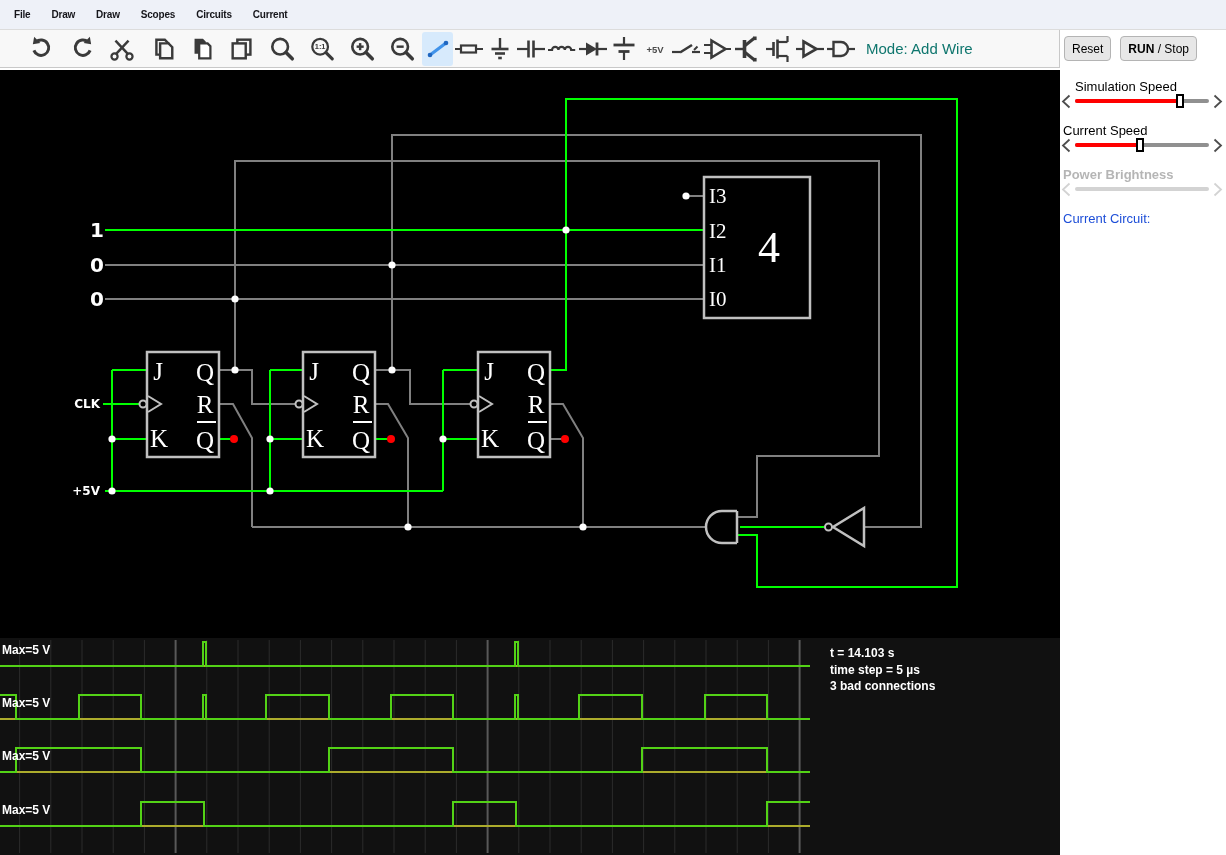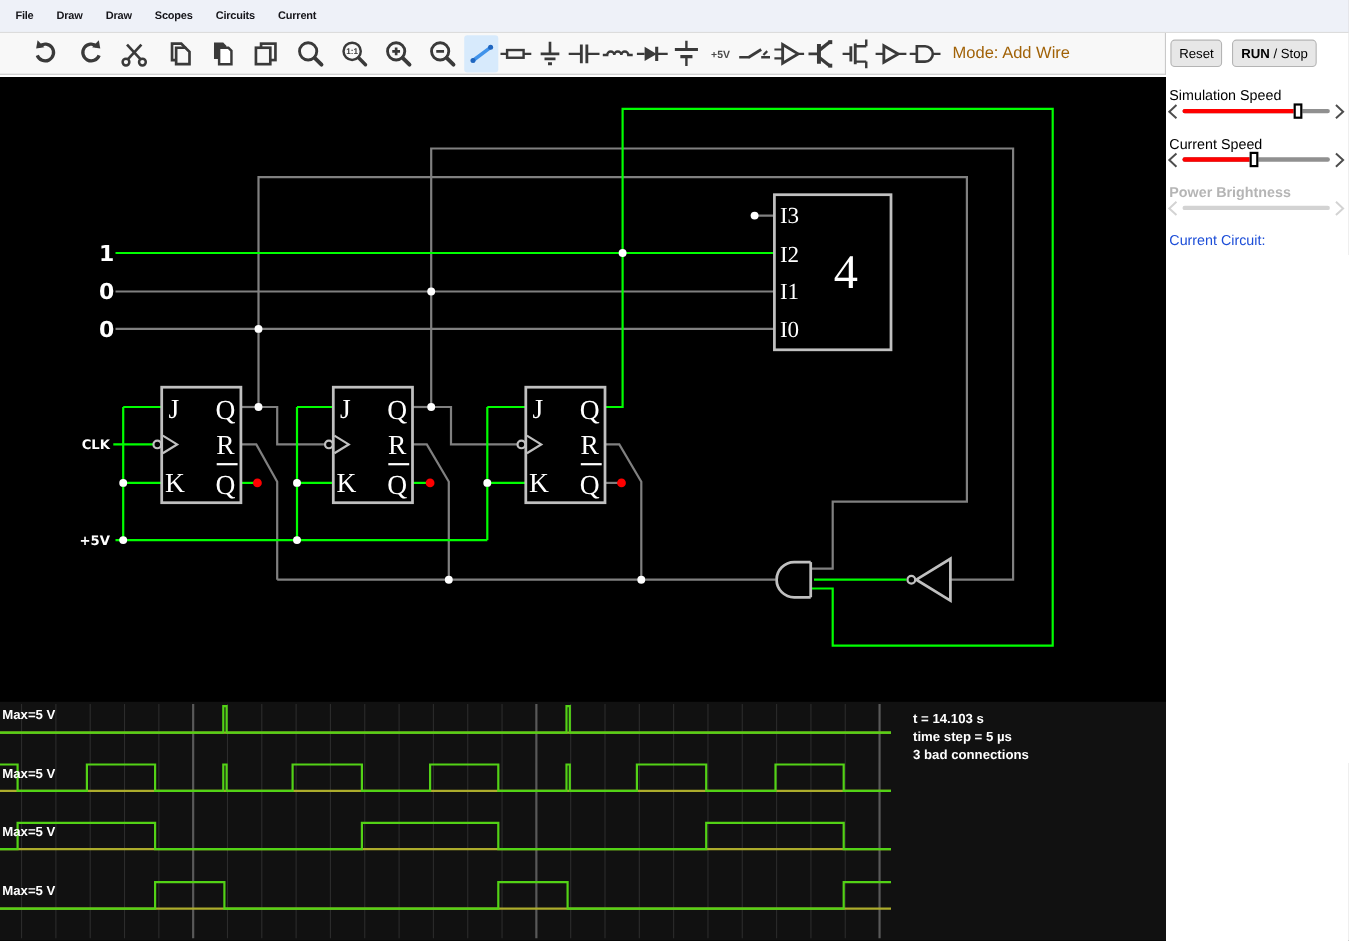--- a/index.html
+++ b/index.html
@@ -5,21 +5,21 @@
   * { margin:0; padding:0; box-sizing:border-box; }
   html,body { width:1226px; height:855px; overflow:hidden; background:#fff; font-family:"Liberation Sans",sans-serif; }
   #menubar { position:absolute; left:0; top:0; width:1226px; height:30px; background:#eef1f8; border-bottom:1px solid #dcdcdc; display:flex; align-items:center; padding-left:14px; gap:21px; }
   .menu-item { font-size:10px; font-weight:bold; color:#15151a; cursor:default; letter-spacing:-0.2px; }
 
   #toolbar { position:absolute; left:0; top:30px; width:1060px; height:38px; background:#f8f8f8; border-bottom:1px solid #c9c9c9; border-right:1px solid #c9c9c9; display:flex; align-items:center; padding-left:22px; }
   .tb-icon { display:flex; align-items:center; justify-content:center; height:34px; }
   .tb-icon.big { width:40px; }
   .tb-icon.comp { width:31px; }
   .tb-icon.selected { background:#d7eafc; border-radius:3px; }
-  #mode-label { font-size:15px; color:#a16207; margin-left:10px; white-space:nowrap; }
+  #mode-label { font-size:15px; color:#0f766e; margin-left:10px; white-space:nowrap; }
   #rightpanel { position:absolute; left:1060px; top:30px; width:166px; height:825px; background:#ffffff; }
   #buttons-row { position:absolute; left:4px; top:6px; display:flex; gap:9px; }
   .btn { height:25px; background:#e7e7e7; border:1px solid #b4b4b4; border-radius:4px; font-size:12px; color:#000; padding:0 7px; display:flex; align-items:center; font-family:"Liberation Sans",sans-serif; }
   .slider-label { position:absolute; left:3px; font-size:13px; color:#000; }
   .slider-label.disabled { color:#b5b5b5; }
   .slider-row { position:absolute; left:0; width:166px; height:16px; }
   .chev { position:absolute; top:1px; }
   .track { position:absolute; left:15px; top:6px; width:134px; height:4px; border-radius:2px; background:#909090; }
   .track .fill { position:absolute; left:0; top:0; height:4px; border-radius:2px; background:#ff0000; }
   .thumb { position:absolute; top:-5px; width:8px; height:14px; background:#fff; border:2.5px solid #000; }
@@ -217,21 +217,21 @@
 
 <div id="rightpanel">
   <div id="buttons-row">
     <div class="btn">Reset</div>
     <div class="btn">
         <b>RUN</b>
         <span>&nbsp;/ Stop</span>
       </div>
   </div>
   <div id="sliders">
-      <div class="slider-label" style="top: 49px;">Simulation Speed</div>
+      <div class="slider-label" style="top: 49px; margin-left: 12px;">Simulation Speed</div>
       <div class="slider-row" style="top: 63px;">
         <span class="chev" style="left:0"><svg width="13" height="15" viewBox="0 0 13 15">
             <polyline points="9.5,1.5 3,7.5 9.5,13.5" fill="none" stroke="#4d4d4d" stroke-width="1.8"></polyline>
           </svg></span>
         <span class="chev" style="left:151px"><svg width="13" height="15" viewBox="0 0 13 15">
             <polyline points="3.5,1.5 10,7.5 3.5,13.5" fill="none" stroke="#4d4d4d" stroke-width="1.8"></polyline>
           </svg></span>
         <div class="track" style="background:#909090">
           <div class="fill" style="width:105px"></div>
           <div class="thumb" style="left:101px"></div>

